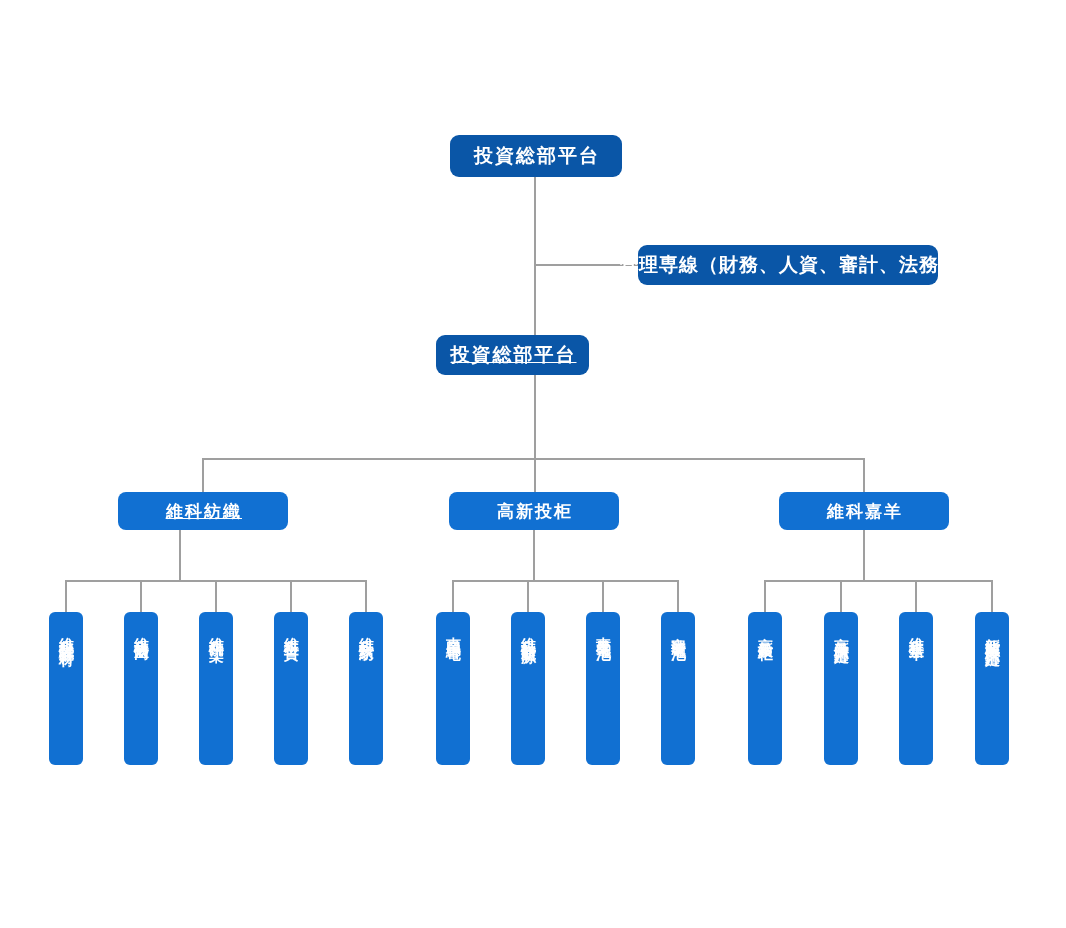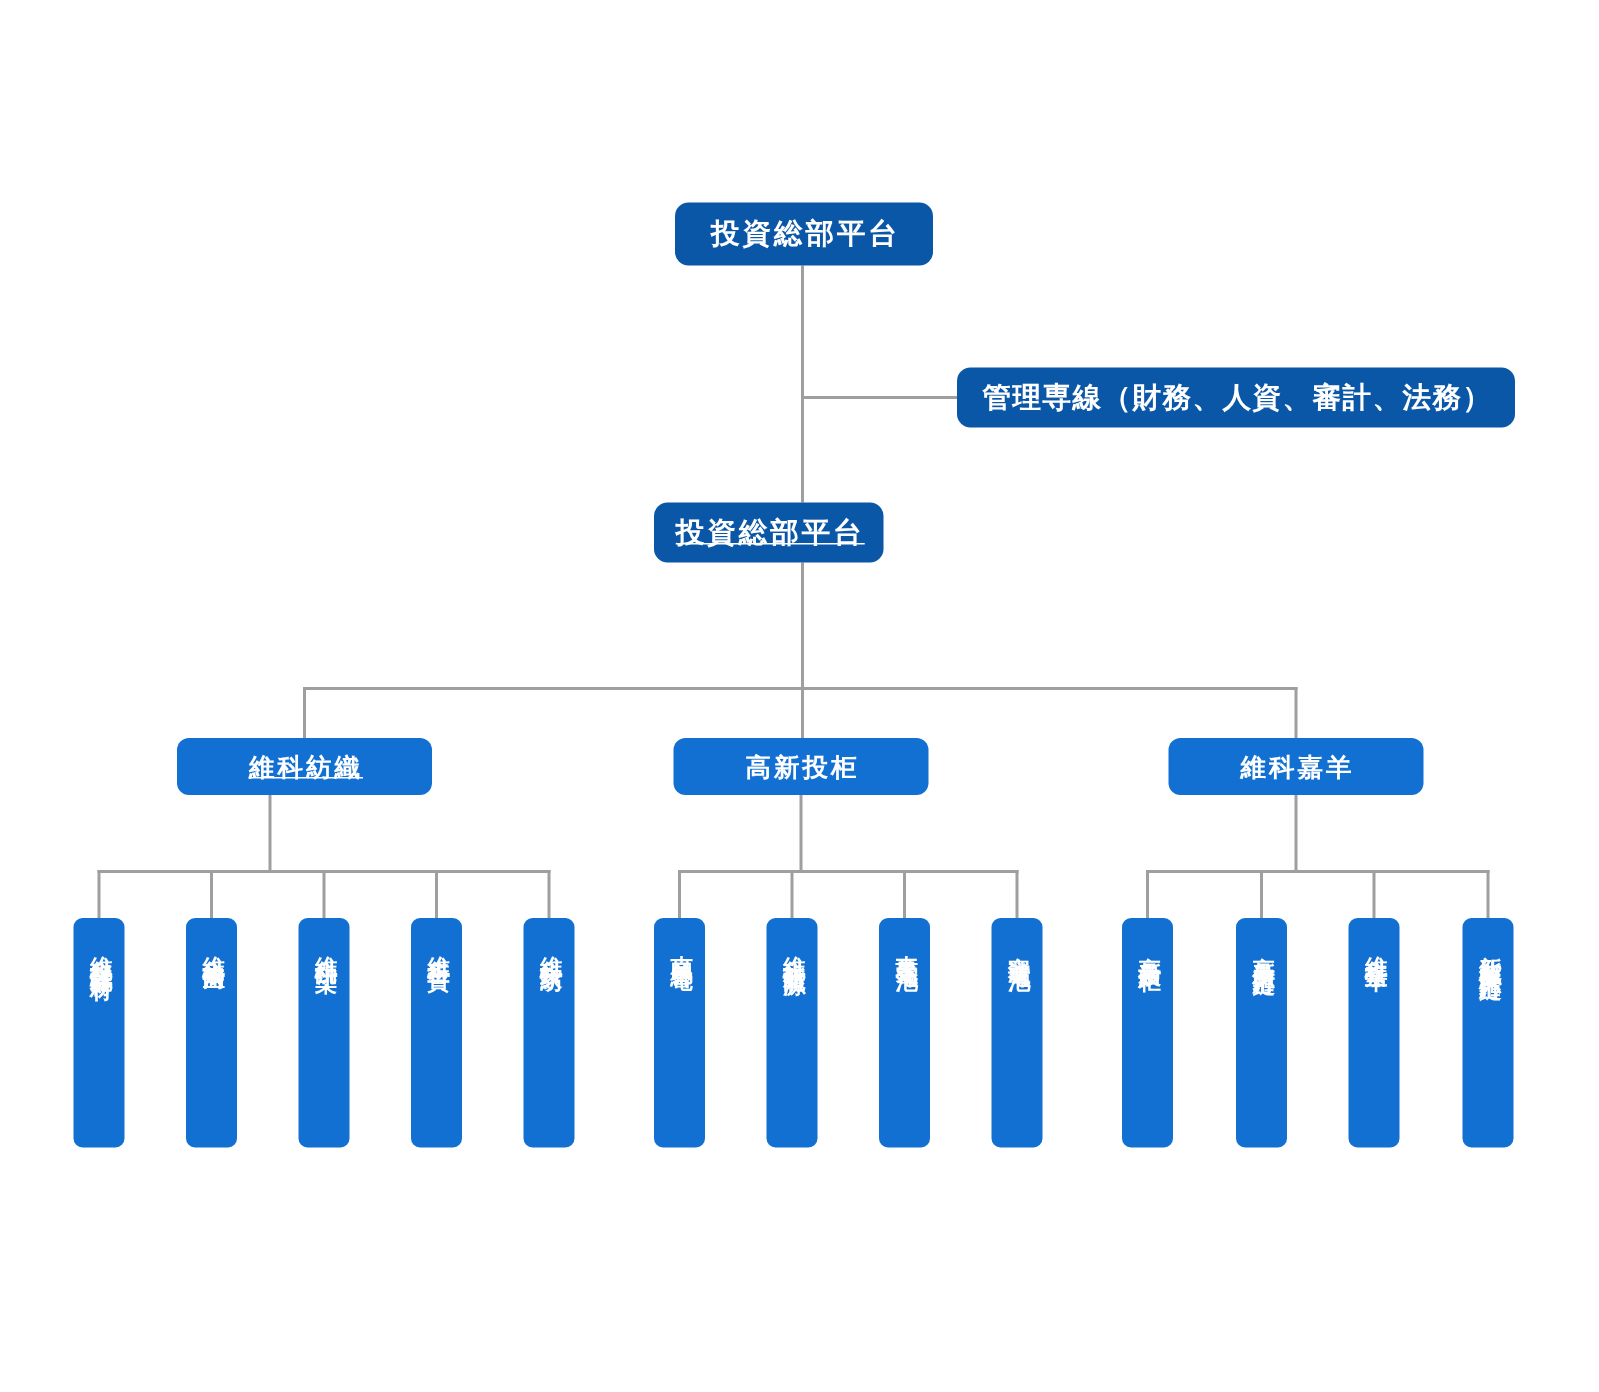--- a/index.html
+++ b/index.html
@@ -77,21 +77,21 @@
 
   <div class="line v-line" style="left:863px;top:530px;height:50px;"></div>
   <div class="line h-line" style="left:764px;top:580px;width:229px;"></div>
   <div class="line v-line" style="left:764px;top:580px;height:32px;"></div>
   <div class="line v-line" style="left:840px;top:580px;height:32px;"></div>
   <div class="line v-line" style="left:915px;top:580px;height:32px;"></div>
   <div class="line v-line" style="left:991px;top:580px;height:32px;"></div>
 
   <div class="node lvl1" style="left:450px;top:135px;width:172px;height:42px;">投資総部平台</div>
 
-  <div class="node lvl1" style="left:638px;top:245px;width:372px;height:40px;letter-spacing:1px;">管理専線（財務、人資、審計、法務）</div>
+  <div class="node lvl1" style="left:638px;top:245px;width:300px;height:40px;letter-spacing:1px;">管理専線（財務、人資、審計、法務）</div>
 
   <div class="node lvl1" style="left:436px;top:335px;width:153px;height:40px;text-decoration:underline;">投資総部平台</div>
 
   <div class="node branch" style="left:118px;top:492px;width:170px;height:38px;text-decoration:underline;">維科紡織</div>
   <div class="node branch" style="left:449px;top:492px;width:170px;height:38px;">高新投柜</div>
   <div class="node branch" style="left:779px;top:492px;width:170px;height:38px;">維科嘉羊</div>
 
   <div class="leaf" style="left:49px;top:612px;">
     <span>維科製能特材</span>
   </div>

